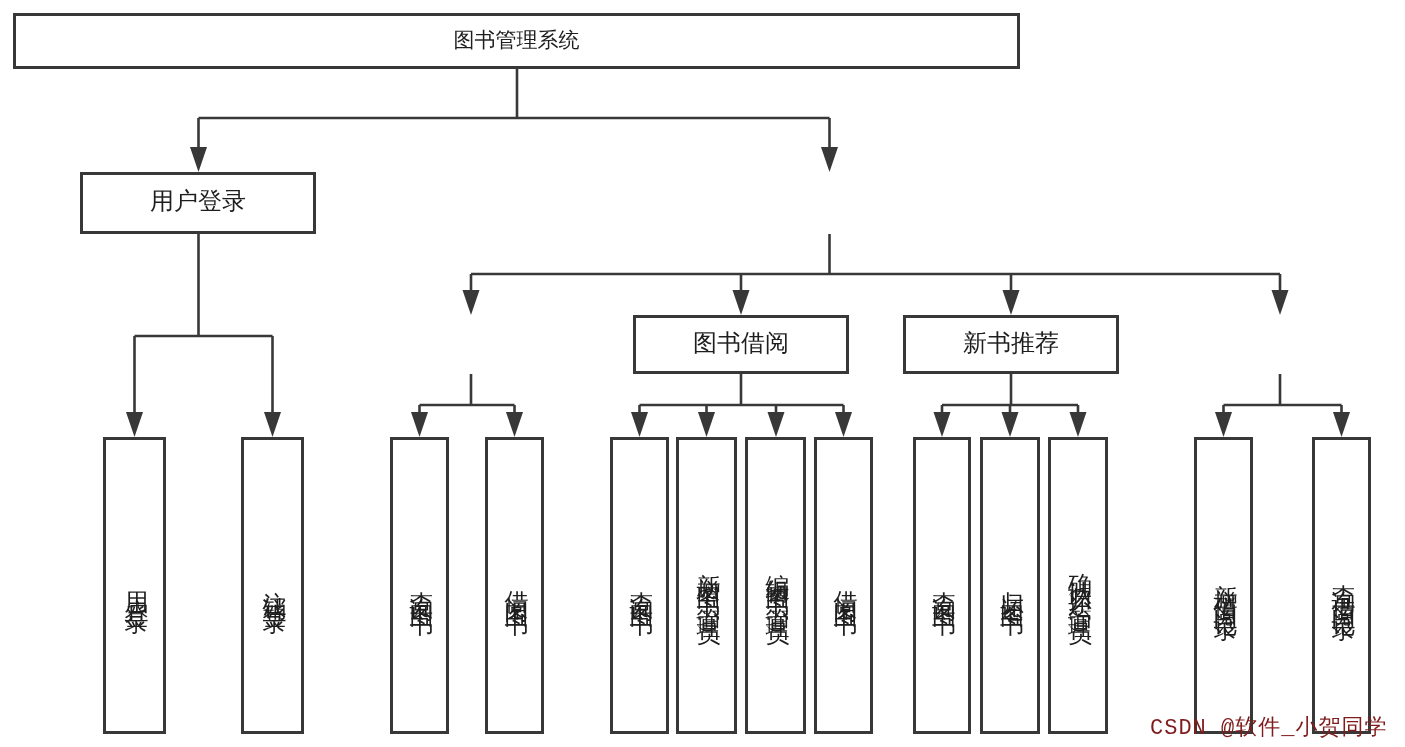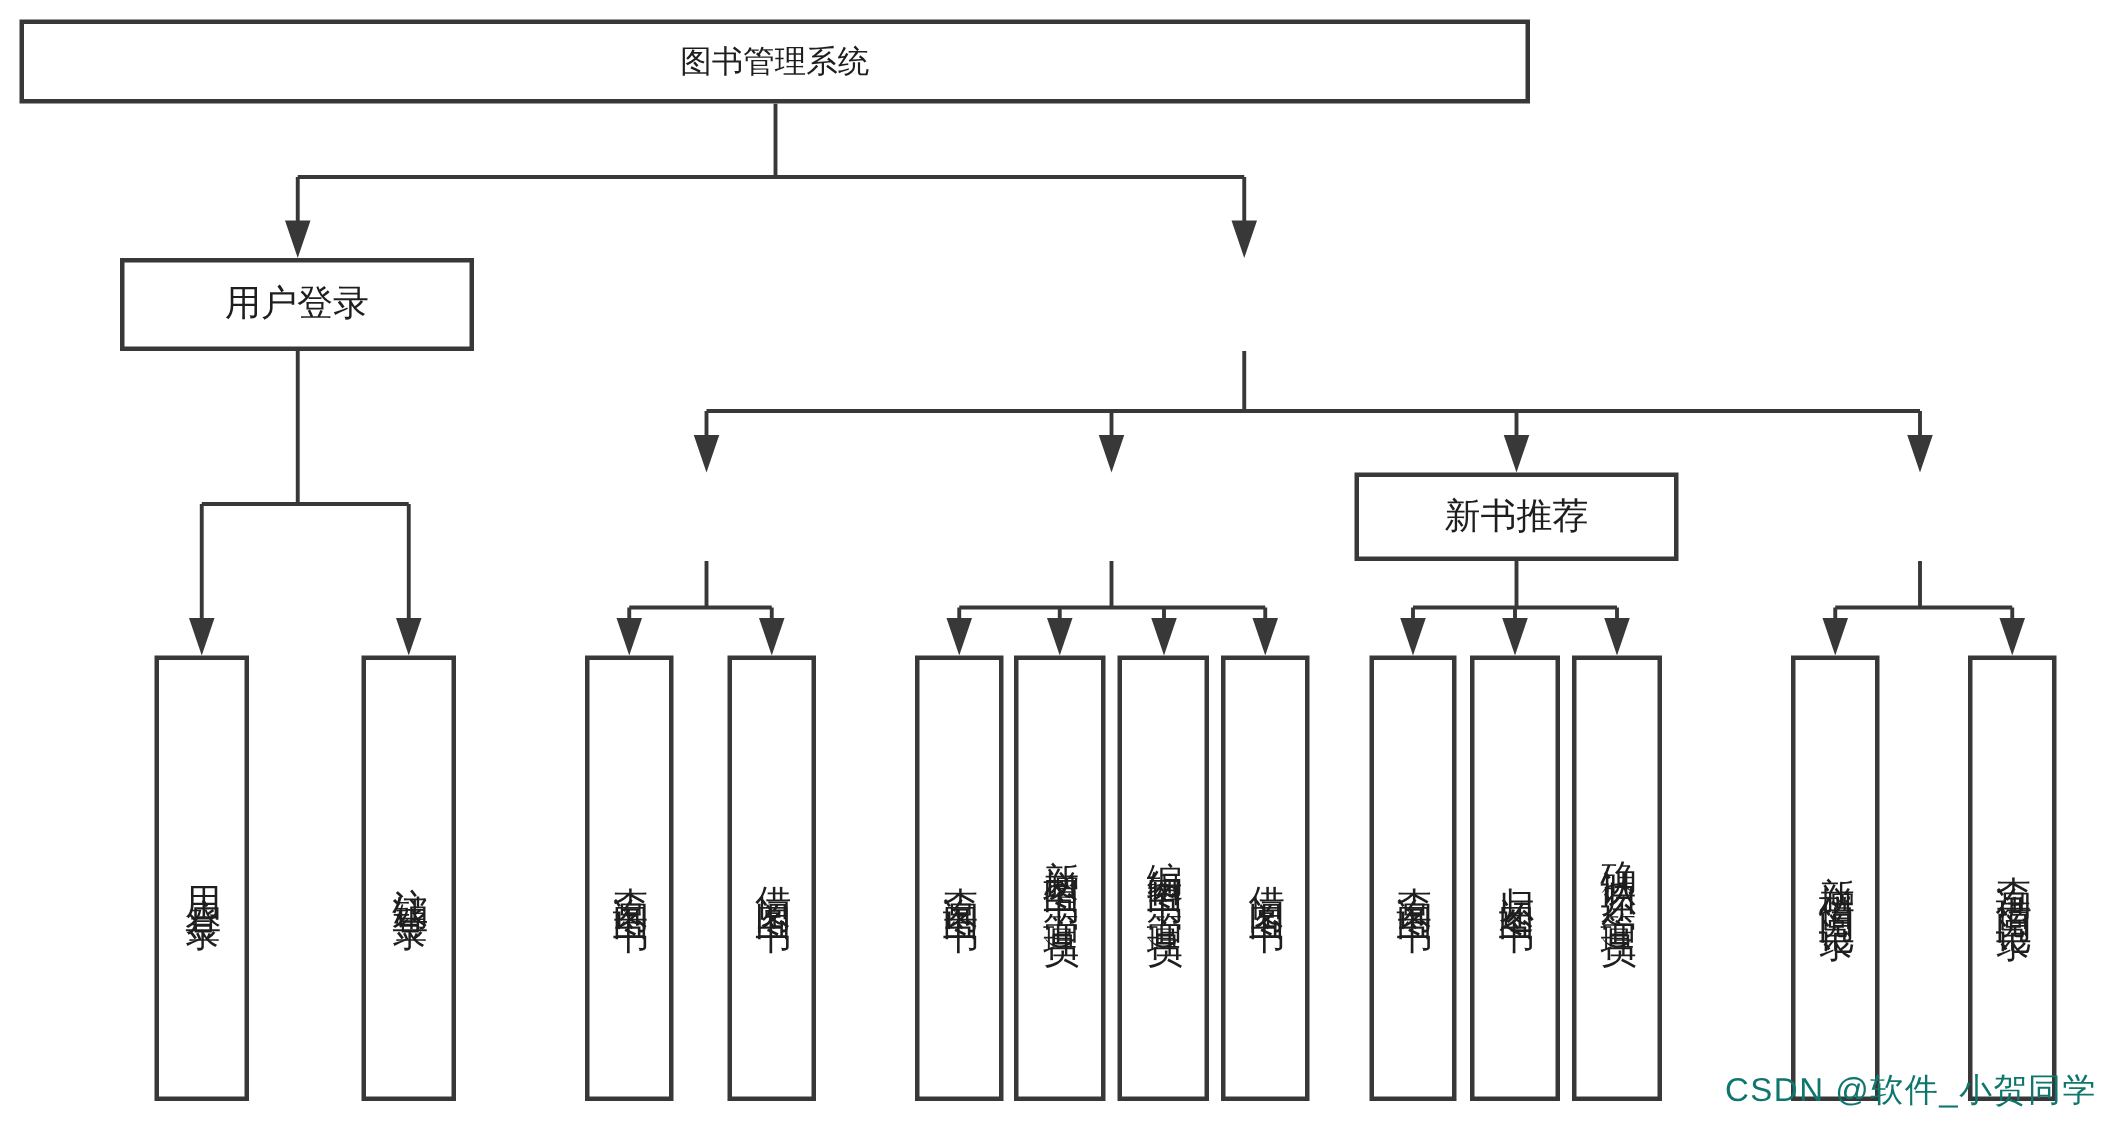--- a/index.html
+++ b/index.html
@@ -2,21 +2,21 @@
 <html><head>
 <meta charset="utf-8">
 <style>
   html, body { margin: 0; padding: 0; background: #ffffff; }
   #canvas {
     position: relative;
     width: 1405px;
     height: 747px;
     background: #ffffff;
     overflow: hidden;
-    font-family: Liberation Sans, sans-serif;
+    font-family: Liberation Mono, monospace;
   }
   #connector-layer {
     position: absolute;
     left: 0; top: 0;
     width: 1405px; height: 747px;
     z-index: 1;
   }
   .box {
     position: absolute;
     box-sizing: border-box;
@@ -39,21 +39,21 @@
     writing-mode: vertical-rl;
     text-orientation: mixed;
     letter-spacing: 7px;
     white-space: normal;
   }
   #watermark {
     position: absolute;
     left: 1150px;
     top: 712px;
     font-size: 22px;
-    color: #0f766e;
+    color: #7f1d1d;
     z-index: 5;
     letter-spacing: 1px;
     white-space: nowrap;
   }
 </style>
 </head>
 <body>
 
 <div id="canvas">
 
@@ -121,20 +121,23 @@
   </svg>
 
   <div class="box box-root">
     <span>图书管理系统</span>
   </div>
 
   <div class="box box-l2" style="left:80px">
     <span>用户登录</span>
   </div>
 
+  <div class="box box-l3" style="left:633px">
+    <span>图书借阅</span>
+  </div>
   <div class="box box-l3" style="left:903px">
     <span>新书推荐</span>
   </div>
 
   <div class="box box-leaf" style="left:103px;width:63px">
     <span>用户登录</span>
   </div>
   <div class="box box-leaf" style="left:241px;width:63px">
     <span>注销登录</span>
   </div>

